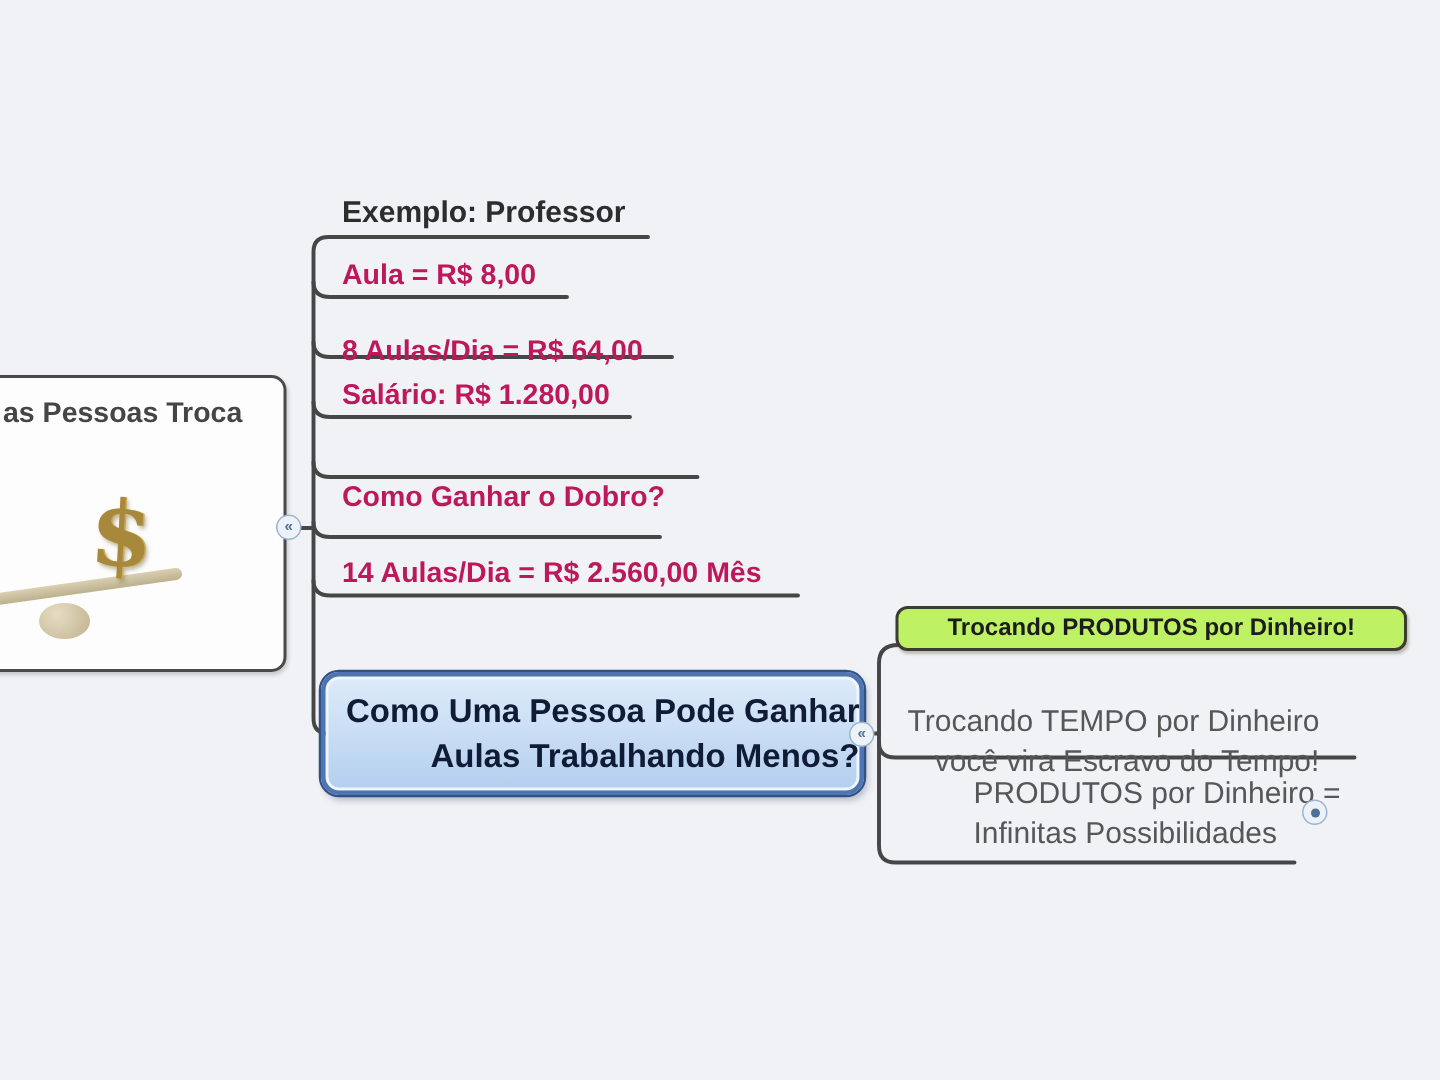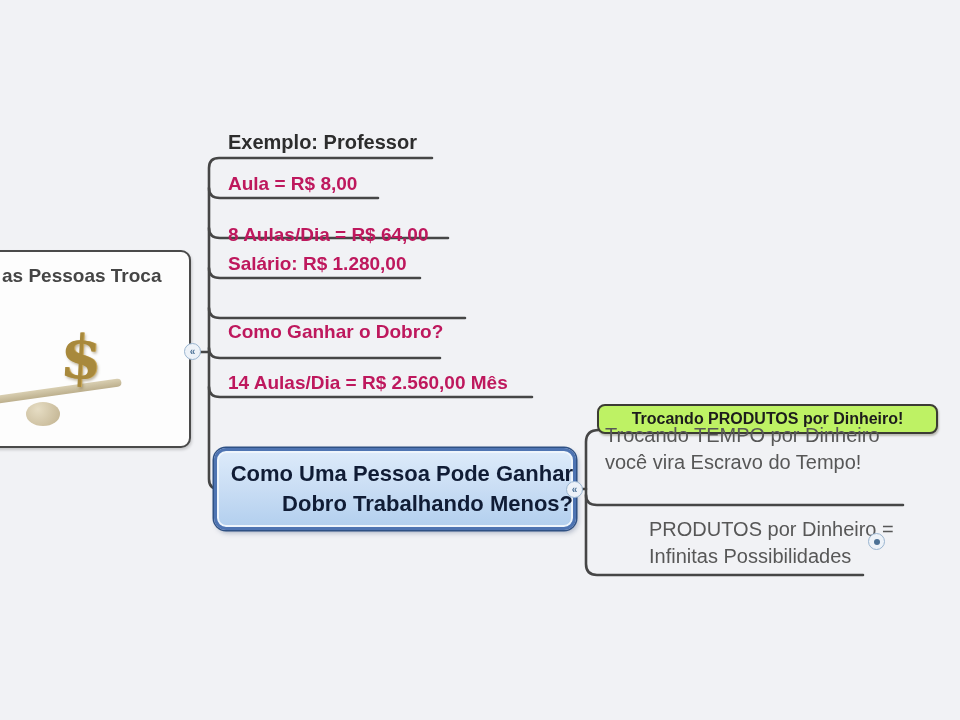--- a/index.html
+++ b/index.html
@@ -87,32 +87,32 @@
 
   <div class="branch-title">Exemplo: Professor</div>
   <div class="branch-item" style="top:173px;">Aula = R$ 8,00</div>
   <div class="branch-item" style="top:224px;">8 Aulas/Dia = R$ 64,00</div>
   <div class="branch-item" style="top:253px;">Salário: R$ 1.280,00</div>
   <div class="branch-item" style="top:293px;margin-top:28px;">Como Ganhar o Dobro?</div>
   <div class="branch-item" style="top:372px;">14 Aulas/Dia = R$ 2.560,00 Mês</div>
 
   <div class="central-node">
     <div>Como Uma Pessoa Pode Ganhar</div>
-    <div>Dobro Trabalhando Menos?</div>
+    <div>Aulas Trabalhando Menos?</div>
   </div>
 
   <div class="fold-circle" style="left:566px;top:481px;">
       <span>«</span>
     </div>
 
   <div class="highlight-node">
     <span>Trocando PRODUTOS por Dinheiro!</span>
   </div>
 
-  <div class="right-item" style="top:422px;">
+  <div class="right-item" style="top:468px;text-align:right;">
     <div>Trocando TEMPO por Dinheiro</div>
     <div>você vira Escravo do Tempo!</div>
   </div>
 
   <div class="right-item" style="top:516px;margin-left:44px;">
     <div>PRODUTOS por Dinheiro =</div>
     <div>Infinitas Possibilidades</div>
   </div>
 
   <div class="fold-circle" style="left:868px;top:533px;">

